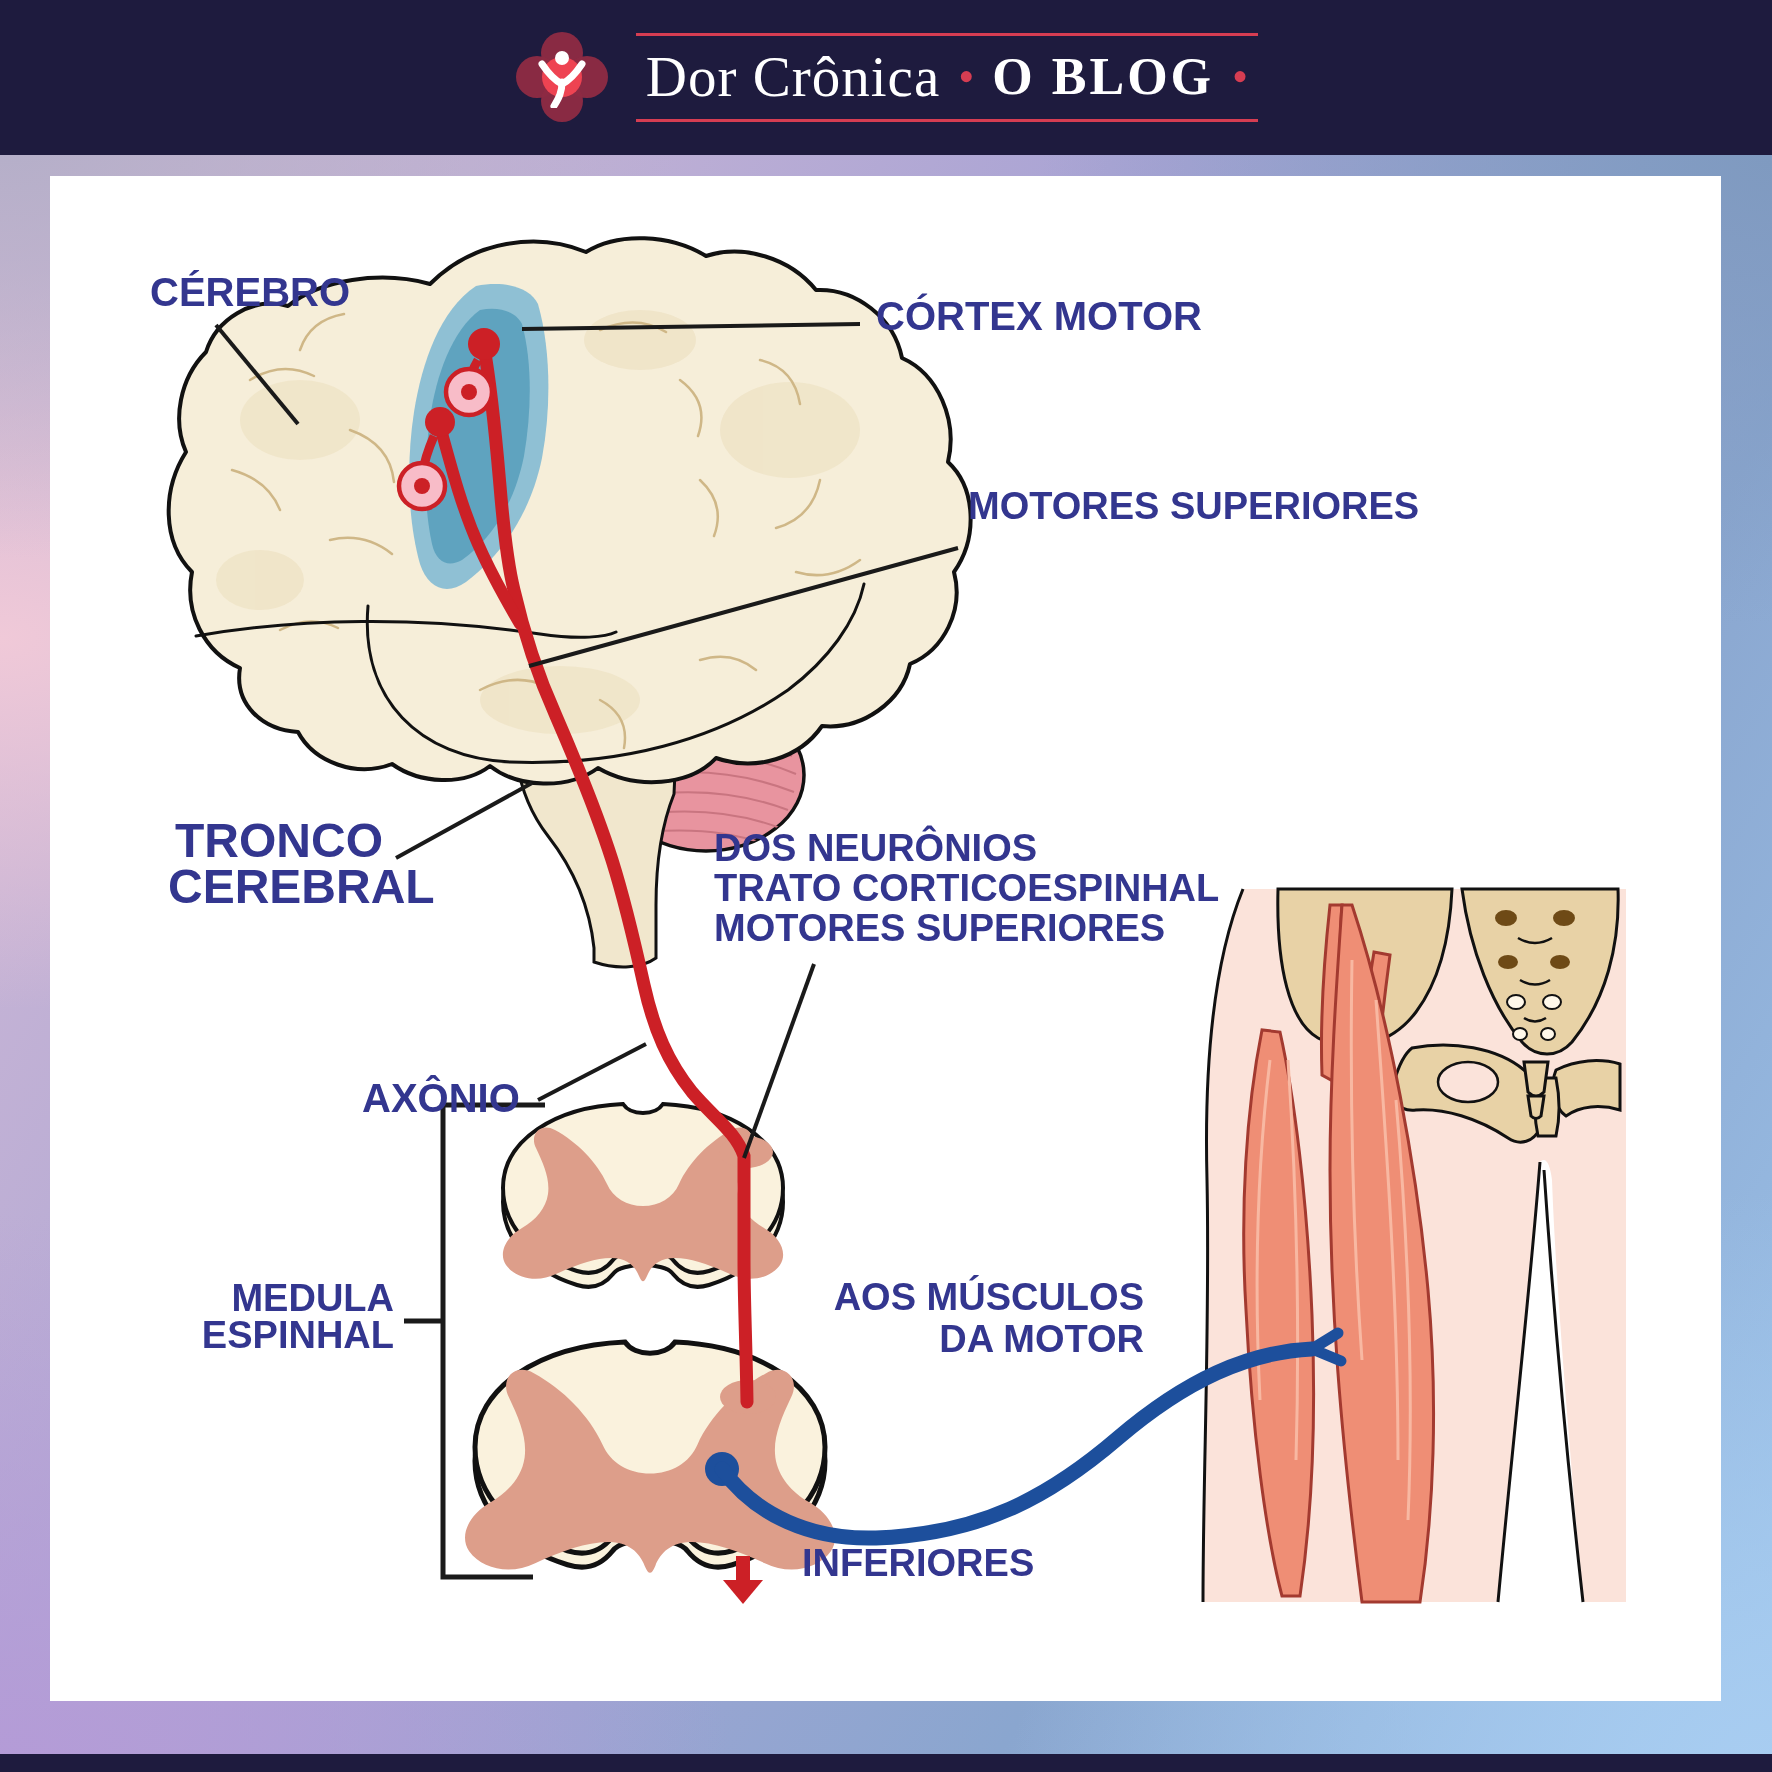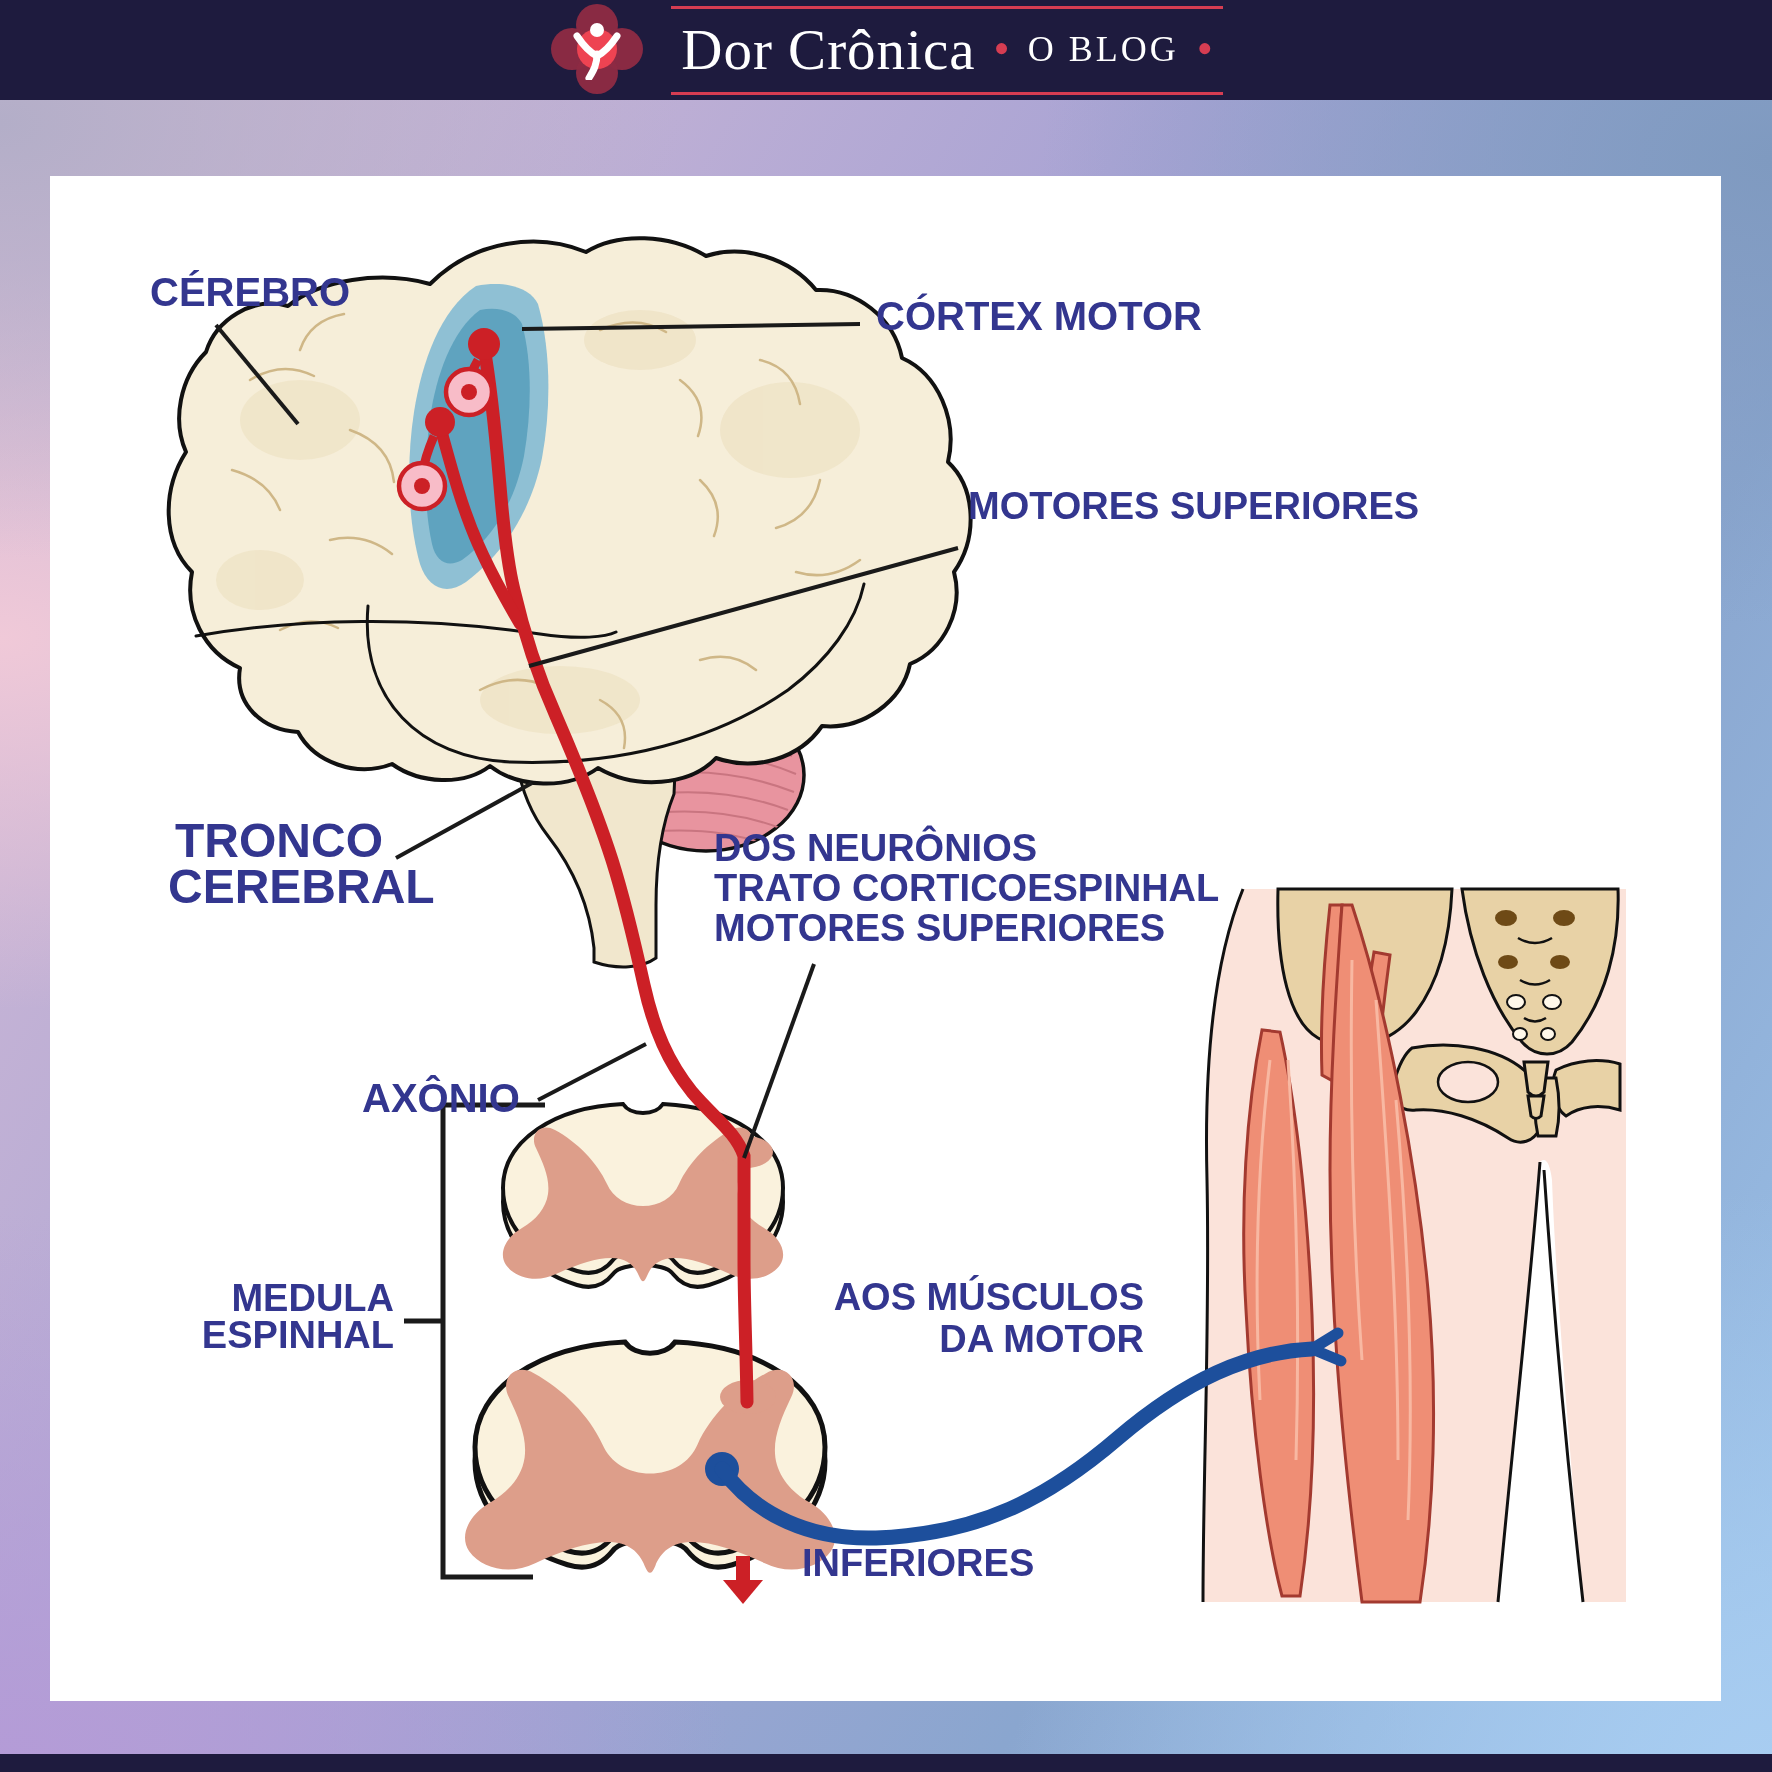--- a/index.html
+++ b/index.html
@@ -14,33 +14,33 @@
     background:
       radial-gradient(55% 35% at 0% 7%, #b3aec8 0%, rgba(179,174,200,0) 70%),
       radial-gradient(50% 28% at 0% 36%, #f0c9d8 0%, rgba(240,201,216,0) 75%),
       radial-gradient(55% 42% at 0% 100%, #b49bd7 0%, rgba(180,155,215,0) 75%),
       radial-gradient(55% 35% at 100% 9%, #7f9ac0 0%, rgba(127,154,192,0) 75%),
       radial-gradient(55% 42% at 100% 100%, #a8cdf1 0%, rgba(168,205,241,0) 78%),
       linear-gradient(120deg,#d9bed6 0%,#a8a3d4 45%,#8aa6cf 72%,#9cc3ea 100%);
     position:relative;
   }
   
-  .header{position:absolute;left:0;top:0;width:1772px;height:100px;
+  .header{position:absolute;left:0;top:0;width:1772px;height:155px;
     background:var(--header-navy);display:flex;align-items:center;justify-content:center;gap:26px;z-index:5}
   .flower{position:relative;width:96px;height:92px;flex:0 0 auto}
   .petal{position:absolute;width:42px;height:42px;border-radius:50%;background:var(--logo-petal);opacity:.96}
   .petal.p-top{left:27px;top:0}.petal.p-bottom{left:27px;top:48px}
   .petal.p-left{left:2px;top:24px}.petal.p-right{left:52px;top:24px}
   .flower-center{position:absolute;left:28px;top:25px;width:40px;height:40px;border-radius:50%;background:var(--logo-center)}
   .flower svg{position:absolute;left:24px;top:16px}
   .title-wrap{display:flex;align-items:center;gap:18px;border-top:3px solid var(--rule-red);
     border-bottom:3px solid var(--rule-red);padding:8px 10px 10px 10px;color:#fff;
     font-family:"Liberation Serif","DejaVu Serif",serif}
   .brand{font-size:57px;letter-spacing:1px}
-  .blog{font-size:36px;font-weight:400;letter-spacing:3px}
+  .blog{font-size:52px;font-weight:700;letter-spacing:3px}
   .hdot{color:var(--rule-red);font-size:46px;line-height:1}
   
   .card{position:absolute;left:50px;top:176px;width:1671px;height:1525px;background:var(--card-white);z-index:1}
   .footer-bar{position:absolute;left:0;top:1754px;width:1772px;height:18px;background:var(--header-navy);z-index:5}
   
   .art{position:absolute;left:0;top:0;width:1772px;height:1772px;z-index:2;pointer-events:none}
   
   .lbl{position:absolute;z-index:3;color:var(--label-indigo);font-weight:700;
     font-family:"Liberation Sans",sans-serif;font-size:38px;line-height:41px;letter-spacing:0;white-space:nowrap}
   .lbl-cerebro{left:150px;top:272px;font-size:40px}

